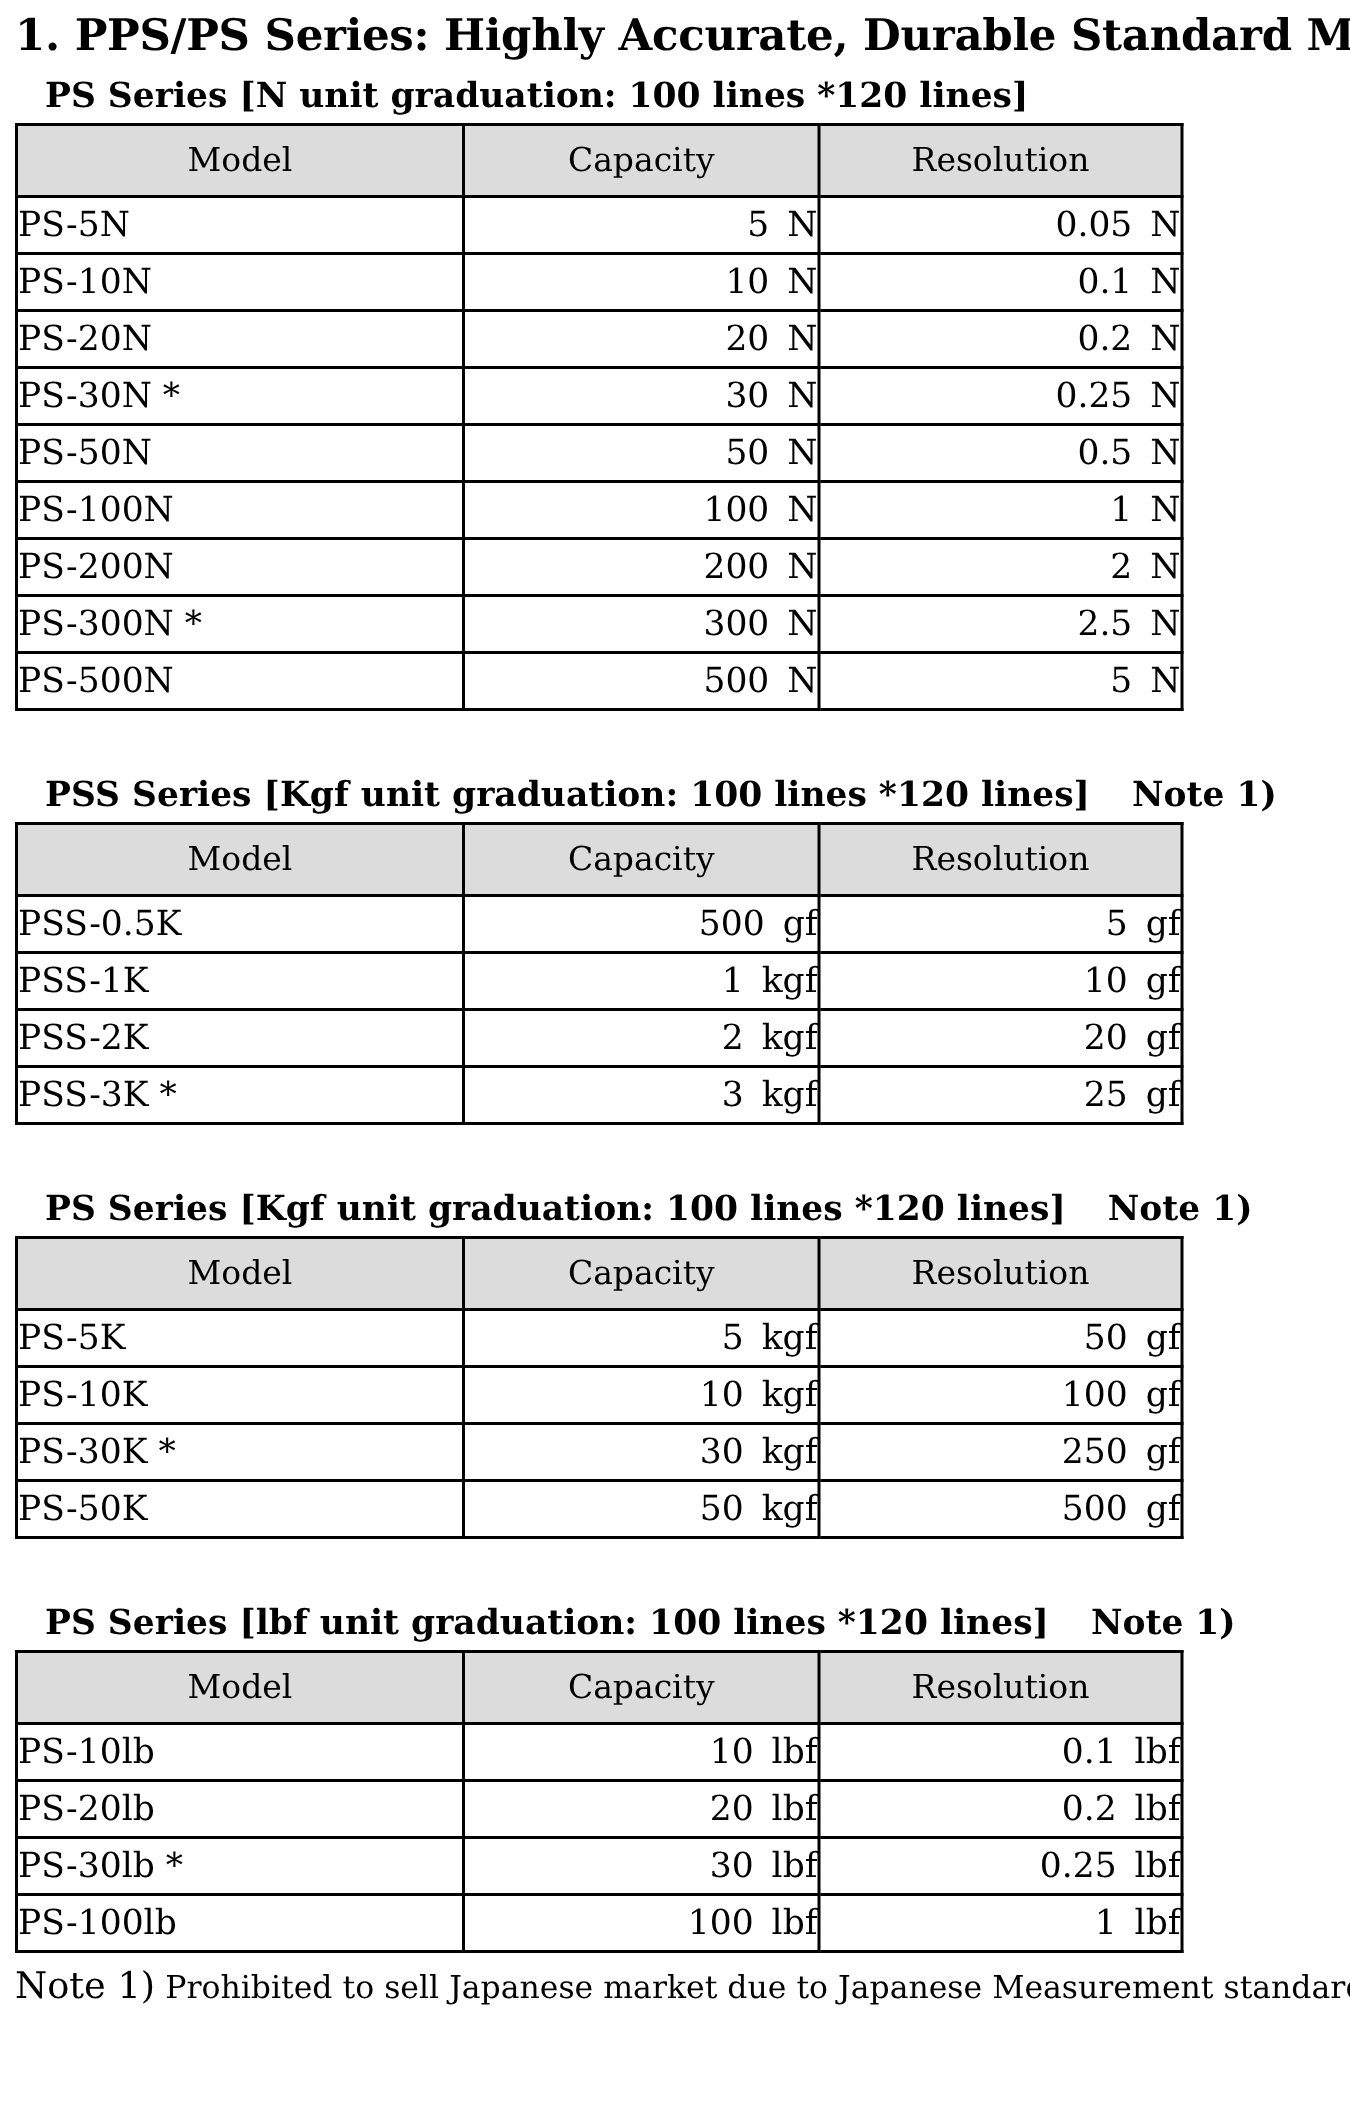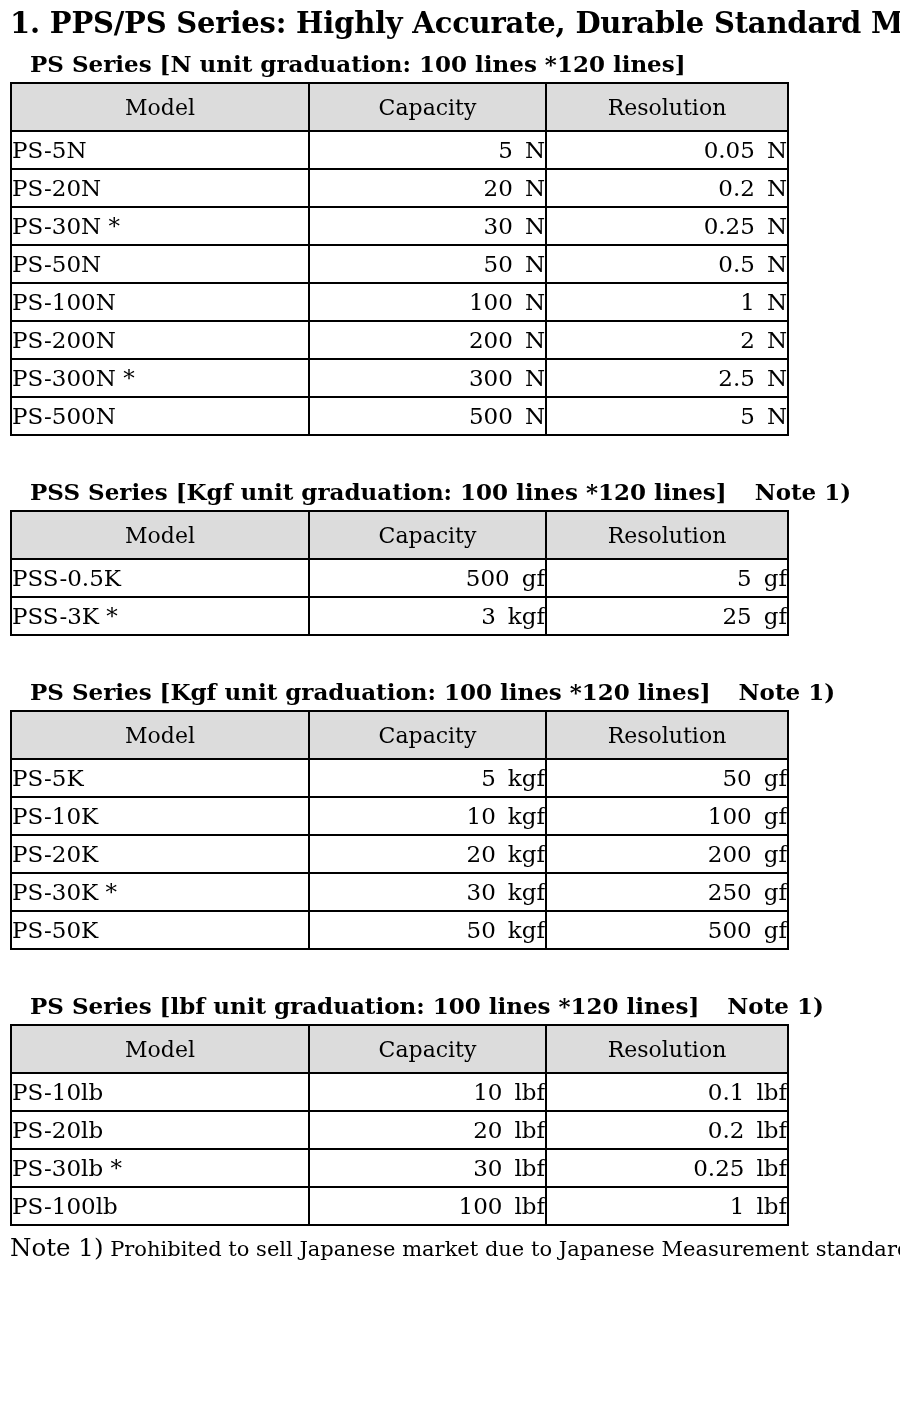--- a/index.html
+++ b/index.html
@@ -111,20 +111,25 @@
             <th>Resolution</th>
           </tr>
         </thead>
         <tbody>
           <tr>
             <td class="model">PS-5N</td>
             <td class="num"><span class="val">5</span><span class="unit">N</span></td>
             <td class="num"><span class="val">0.05</span><span class="unit">N</span></td>
           </tr>
           <tr>
+            <td class="model">PS-10N</td>
+            <td class="num"><span class="val">10</span><span class="unit">N</span></td>
+            <td class="num"><span class="val">0.1</span><span class="unit">N</span></td>
+          </tr>
+          <tr>
             <td class="model">PS-20N</td>
             <td class="num"><span class="val">20</span><span class="unit">N</span></td>
             <td class="num"><span class="val">0.2</span><span class="unit">N</span></td>
           </tr>
           <tr>
             <td class="model">PS-30N *</td>
             <td class="num"><span class="val">30</span><span class="unit">N</span></td>
             <td class="num"><span class="val">0.25</span><span class="unit">N</span></td>
           </tr>
           <tr>
@@ -173,20 +178,30 @@
             <th>Resolution</th>
           </tr>
         </thead>
         <tbody>
           <tr>
             <td class="model">PSS-0.5K</td>
             <td class="num"><span class="val">500</span><span class="unit">gf</span></td>
             <td class="num"><span class="val">5</span><span class="unit">gf</span></td>
           </tr>
           <tr>
+            <td class="model">PSS-1K</td>
+            <td class="num"><span class="val">1</span><span class="unit">kgf</span></td>
+            <td class="num"><span class="val">10</span><span class="unit">gf</span></td>
+          </tr>
+          <tr>
+            <td class="model">PSS-2K</td>
+            <td class="num"><span class="val">2</span><span class="unit">kgf</span></td>
+            <td class="num"><span class="val">20</span><span class="unit">gf</span></td>
+          </tr>
+          <tr>
             <td class="model">PSS-3K *</td>
             <td class="num"><span class="val">3</span><span class="unit">kgf</span></td>
             <td class="num"><span class="val">25</span><span class="unit">gf</span></td>
           </tr>
         </tbody>
       </table>
   </section>
 
   <section class="table-block">
     <h2 class="table-caption">
@@ -208,25 +223,20 @@
         <tbody>
           <tr>
             <td class="model">PS-5K</td>
             <td class="num"><span class="val">5</span><span class="unit">kgf</span></td>
             <td class="num"><span class="val">50</span><span class="unit">gf</span></td>
           </tr>
           <tr>
             <td class="model">PS-10K</td>
             <td class="num"><span class="val">10</span><span class="unit">kgf</span></td>
             <td class="num"><span class="val">100</span><span class="unit">gf</span></td>
-          </tr>
-          <tr>
-            <td class="model">PS-20K</td>
-            <td class="num"><span class="val">20</span><span class="unit">kgf</span></td>
-            <td class="num"><span class="val">200</span><span class="unit">gf</span></td>
           </tr>
           <tr>
             <td class="model">PS-30K *</td>
             <td class="num"><span class="val">30</span><span class="unit">kgf</span></td>
             <td class="num"><span class="val">250</span><span class="unit">gf</span></td>
           </tr>
           <tr>
             <td class="model">PS-50K</td>
             <td class="num"><span class="val">50</span><span class="unit">kgf</span></td>
             <td class="num"><span class="val">500</span><span class="unit">gf</span></td>

